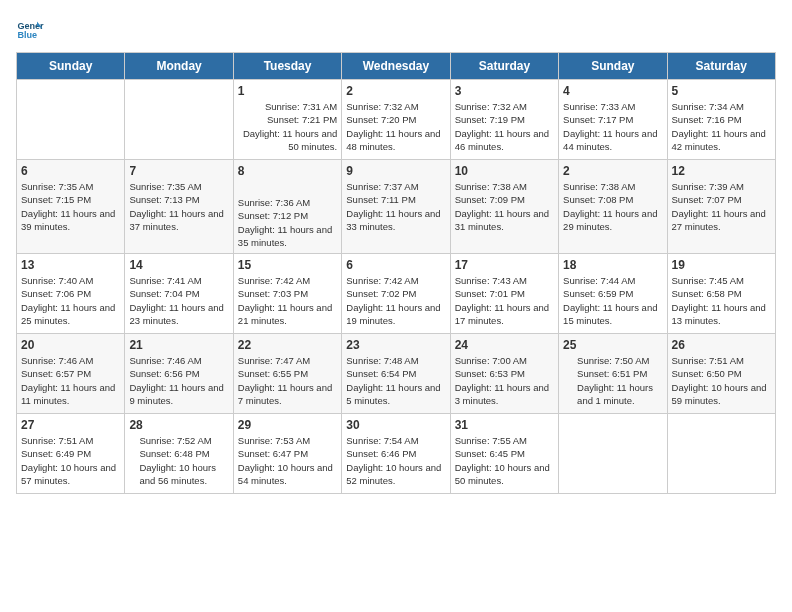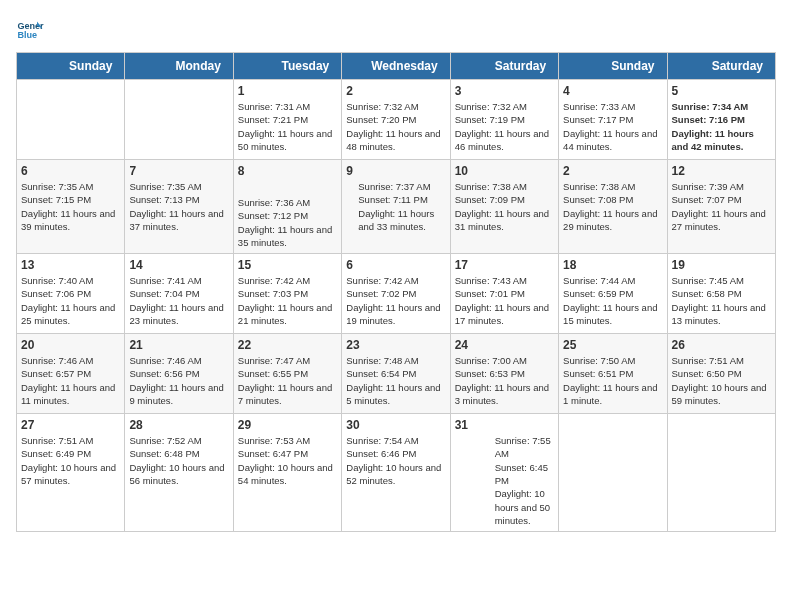--- a/index.html
+++ b/index.html
@@ -41,21 +41,21 @@
       width: 100%;
       border-collapse: collapse;
       table-layout: fixed;
     }
     thead tr th {
       background-color: #2e6da4;
       color: #fff;
       font-size: 12px;
       font-weight: bold;
       padding: 6px 12px;
-      text-align: right;
+      text-align: center;
       border: 1px solid #ccc;
     }
     tbody tr td {
       border: 1px solid #ccc;
       vertical-align: top;
       padding: 4px 4px;
       font-size: 10px;
       color: #333;
       height: 80px;
       background: #fff;
@@ -103,21 +103,21 @@
         <th>Sunday</th>
         <th>Saturday</th>
       </tr>
   </thead>
   <tbody id="calendar-body">
       <tr>
         <td></td>
         <td></td>
         <td>
           <span class="day-number">1</span>
-          <div class="day-info" style="white-space: pre-line;">Sunrise: 7:31 AM
+          <div class="day-info" style="white-space: pre-line; text-align: right;">Sunrise: 7:31 AM
 Sunset: 7:21 PM
 Daylight: 11 hours and 50 minutes.</div>
         </td>
         <td>
           <span class="day-number">2</span>
           <div class="day-info" style="white-space: pre-line;">Sunrise: 7:32 AM
 Sunset: 7:20 PM
 Daylight: 11 hours and 48 minutes.</div>
         </td>
         <td>
@@ -127,21 +127,21 @@
 Daylight: 11 hours and 46 minutes.</div>
         </td>
         <td>
           <span class="day-number">4</span>
           <div class="day-info" style="white-space: pre-line;">Sunrise: 7:33 AM
 Sunset: 7:17 PM
 Daylight: 11 hours and 44 minutes.</div>
         </td>
         <td>
           <span class="day-number">5</span>
-          <div class="day-info" style="white-space: pre-line; font-weight: bold;">Sunrise: 7:34 AM
+          <div class="day-info" style="white-space: pre-line;">Sunrise: 7:34 AM
 Sunset: 7:16 PM
 Daylight: 11 hours and 42 minutes.</div>
         </td>
       </tr>
       <tr>
         <td>
           <span class="day-number">6</span>
           <div class="day-info" style="white-space: pre-line;">Sunrise: 7:35 AM
 Sunset: 7:15 PM
 Daylight: 11 hours and 39 minutes.</div>
@@ -153,21 +153,21 @@
 Daylight: 11 hours and 37 minutes.</div>
         </td>
         <td>
           <span class="day-number">8</span>
           <div class="day-info" style="white-space: pre-line; margin-top: 18px;">Sunrise: 7:36 AM
 Sunset: 7:12 PM
 Daylight: 11 hours and 35 minutes.</div>
         </td>
         <td>
           <span class="day-number">9</span>
-          <div class="day-info" style="white-space: pre-line; margin-left: 12px;">Sunrise: 7:37 AM
+          <div class="day-info" style="white-space: pre-line;">Sunrise: 7:37 AM
 Sunset: 7:11 PM
 Daylight: 11 hours and 33 minutes.</div>
         </td>
         <td>
           <span class="day-number">10</span>
           <div class="day-info" style="white-space: pre-line;">Sunrise: 7:38 AM
 Sunset: 7:09 PM
 Daylight: 11 hours and 31 minutes.</div>
         </td>
         <td>
@@ -253,59 +253,59 @@
 Daylight: 11 hours and 5 minutes.</div>
         </td>
         <td>
           <span class="day-number">24</span>
           <div class="day-info" style="white-space: pre-line;">Sunrise: 7:00 AM
 Sunset: 6:53 PM
 Daylight: 11 hours and 3 minutes.</div>
         </td>
         <td>
           <span class="day-number">25</span>
-          <div class="day-info" style="white-space: pre-line;">Sunrise: 7:50 AM
+          <div class="day-info" style="white-space: pre-line; margin-left: 14px;">Sunrise: 7:50 AM
 Sunset: 6:51 PM
 Daylight: 11 hours and 1 minute.</div>
         </td>
         <td>
           <span class="day-number">26</span>
           <div class="day-info" style="white-space: pre-line;">Sunrise: 7:51 AM
 Sunset: 6:50 PM
 Daylight: 10 hours and 59 minutes.</div>
         </td>
       </tr>
       <tr>
         <td>
           <span class="day-number">27</span>
           <div class="day-info" style="white-space: pre-line;">Sunrise: 7:51 AM
 Sunset: 6:49 PM
 Daylight: 10 hours and 57 minutes.</div>
         </td>
         <td>
           <span class="day-number">28</span>
-          <div class="day-info" style="white-space: pre-line;">Sunrise: 7:52 AM
+          <div class="day-info" style="white-space: pre-line; margin-left: 10px;">Sunrise: 7:52 AM
 Sunset: 6:48 PM
 Daylight: 10 hours and 56 minutes.</div>
         </td>
         <td>
           <span class="day-number">29</span>
           <div class="day-info" style="white-space: pre-line;">Sunrise: 7:53 AM
 Sunset: 6:47 PM
 Daylight: 10 hours and 54 minutes.</div>
         </td>
         <td>
           <span class="day-number">30</span>
           <div class="day-info" style="white-space: pre-line;">Sunrise: 7:54 AM
 Sunset: 6:46 PM
 Daylight: 10 hours and 52 minutes.</div>
         </td>
         <td>
           <span class="day-number">31</span>
-          <div class="day-info" style="white-space: pre-line; margin-left: 40px;">Sunrise: 7:55 AM
+          <div class="day-info" style="white-space: pre-line;">Sunrise: 7:55 AM
 Sunset: 6:45 PM
 Daylight: 10 hours and 50 minutes.</div>
         </td>
         <td></td>
         <td></td>
       </tr>
     </tbody>
 </table>
 
 </body></html>

